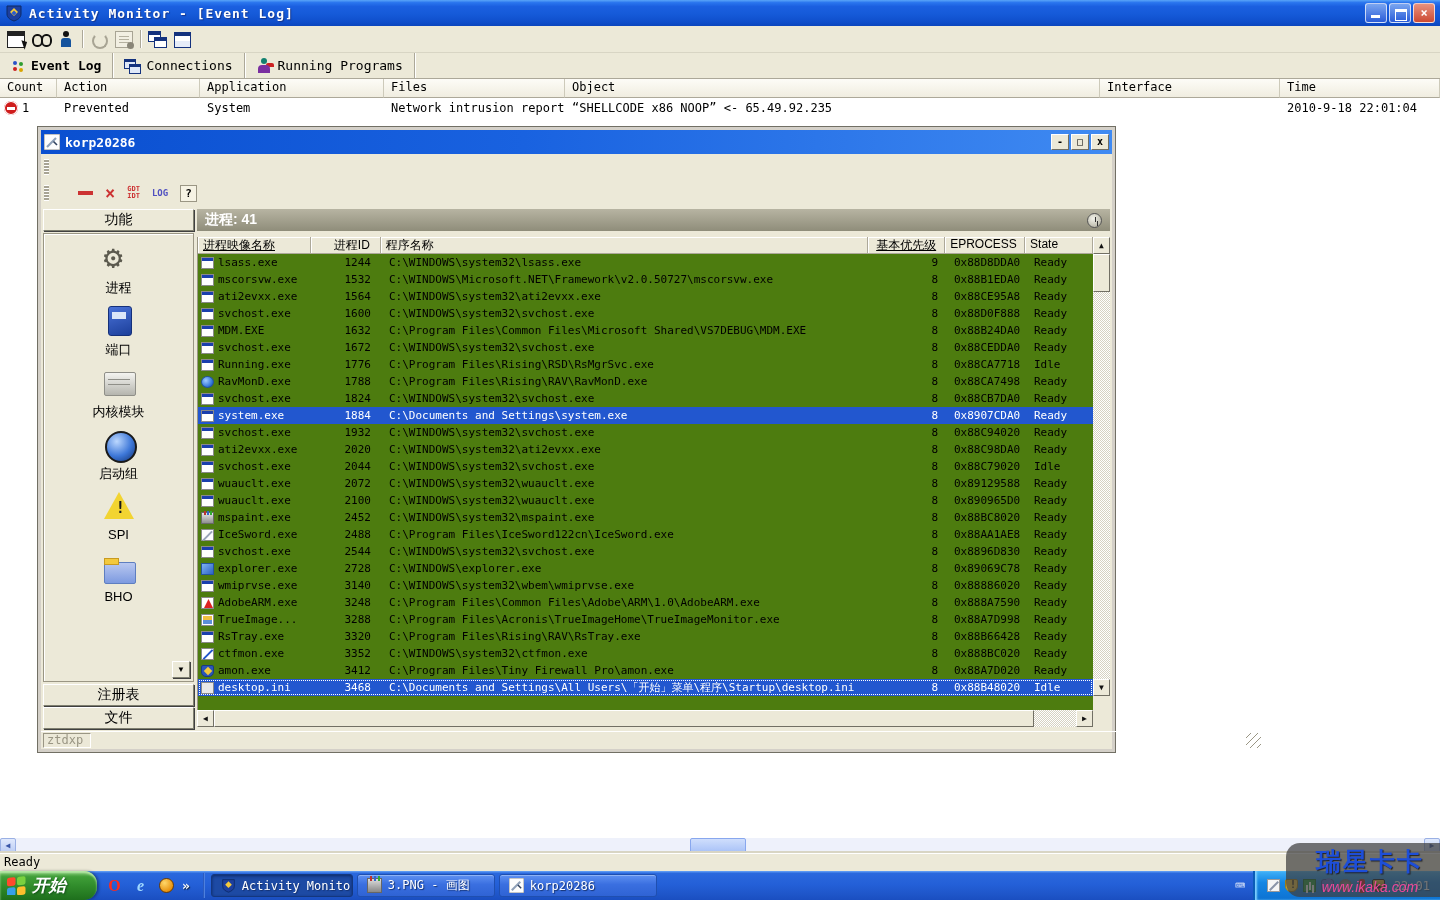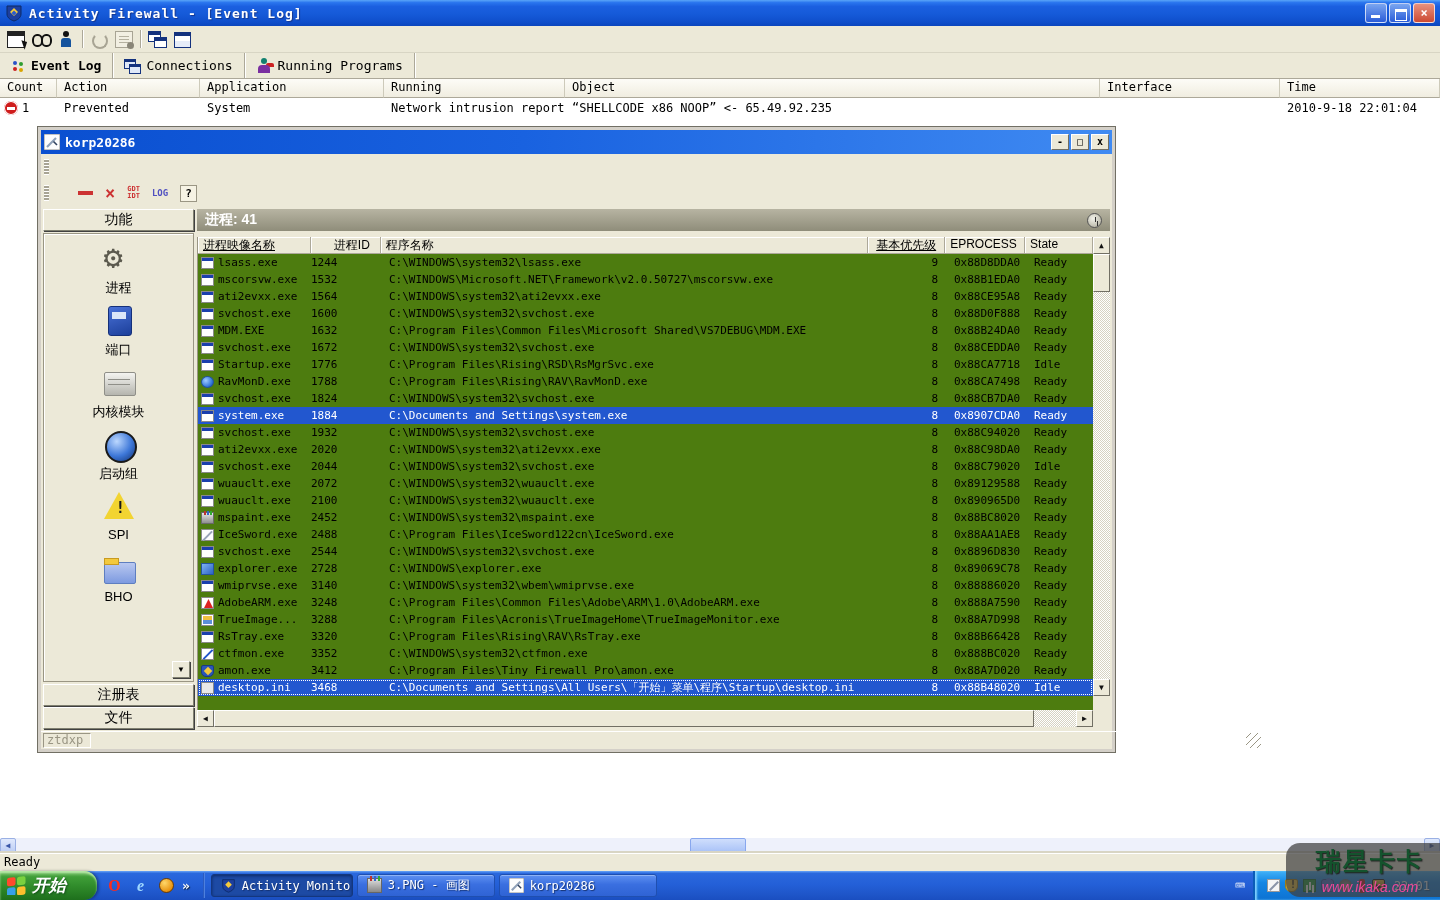--- a/index.html
+++ b/index.html
@@ -110,21 +110,21 @@
 .clock-icon::before{content:"";position:absolute;left:7px;top:3px;width:1px;height:5px;background:#333;box-shadow:2px 4px 0 #333}
 .proc-table{position:absolute;left:156px;top:31px;width:896px;height:473px;background:#4d7c0f;border-left:1px solid #9a9684}
 .p-header{display:flex;height:17px}
 .p-h{background:#ece9d8;border-right:1px solid #aca899;border-bottom:1px solid #aca899;box-shadow:inset 1px 1px 0 #fff;font-size:12px;padding:0 0 0 5px;white-space:nowrap;overflow:hidden;font-family:"Liberation Sans","DejaVu Sans",sans-serif}
 .p-h.u .p-h-label{text-decoration:underline}
 .prow{display:flex;height:17px;align-items:center;white-space:nowrap}
 .prow.sel{background:#2257cf;color:#fff}
 .prow.foc{outline:1px dotted #fff;outline-offset:-2px}
 .cell{overflow:hidden;white-space:nowrap;font-size:11px;flex:none}
 .c-name{width:113px;display:flex;align-items:flex-end;gap:4px;padding-left:3px}
-.c-pid{width:70px;text-align:left;padding-right:10px}
+.c-pid{width:70px;text-align:right;padding-right:10px}
 .c-path{width:488px;padding-left:8px}
 .c-pri{width:77px;text-align:right;padding-right:8px}
 .c-ep{width:80px;padding-left:8px}
 .c-state{width:68px;padding-left:8px}
 .h-name{width:113px}.h-pid{width:70px;text-align:right;padding-right:10px}.h-path{width:488px}.h-pri{width:77px;text-align:right;padding-right:8px}.h-ep{width:80px}.h-state{width:68px}
 
 
 .pic{width:13px;height:12px;flex:none;position:relative;background:#fff;border:1px solid #8a8a8a}
 .window-icon::before{content:"";position:absolute;left:0;right:0;top:0;height:3px;background:#1b3fae}
 .globe-icon{border-radius:50%;background:radial-gradient(circle at 35% 35%,#9ecbff,#2b6fd6 70%,#17408f);border-color:#24539f}
@@ -186,33 +186,33 @@
 .puzzle-icon{background:#4a72d8;border-radius:3px;border:1px solid #2a4a9a}
 .puzzle-icon::before{content:"";position:absolute;left:4px;top:-2px;width:5px;height:5px;border-radius:50%;background:#4a72d8}
 .gear-tray-icon{background:radial-gradient(circle,#999,#555);border-radius:50%}
 .injection-icon{width:6px;background:#c32222;border-radius:2px;height:14px;margin:0 2px}
 .gold-shield-icon{background:linear-gradient(180deg,#f0c23a,#8a6a10);border-radius:2px 2px 6px 6px;border:1px solid #111}
 .gold-shield-icon::before{content:"";position:absolute;left:3px;top:4px;width:6px;height:6px;background:#111;clip-path:polygon(0 0,100% 50%,0 100%)}
 .tray-time{color:#fff;font-size:12px;margin-left:4px;text-shadow:1px 1px 1px #0a4a8a}
 
 
 .watermark{position:absolute;right:-14px;top:843px;width:168px;height:54px;background:rgba(62,62,62,.72);border-radius:14px;z-index:50;display:flex;flex-direction:column;align-items:center;justify-content:center;gap:1px;pointer-events:none}
-.wm1{font-size:25px;font-weight:bold;color:#14532d;letter-spacing:2px;font-family:"Liberation Sans","DejaVu Sans",sans-serif;text-shadow:1px 1px 1px #222}
+.wm1{font-size:25px;font-weight:bold;color:#1d4ed8;letter-spacing:2px;font-family:"Liberation Sans","DejaVu Sans",sans-serif;text-shadow:1px 1px 1px #222}
 .wm2{font-size:14px;font-style:italic;color:#ec4899;font-family:"Liberation Sans","DejaVu Sans",sans-serif}
 </style>
 </head>
 <body>
 
 <div class="titlebar">
   <svg class="shield-ic" viewBox="0 0 18 18">
       <path d="M2 2h14v8c0 4-4 6-7 7-3-1-7-3-7-7z" fill="#1d3f9e" stroke="#0c2a66"></path>
       <path d="M9 4l4 4-4 4-4-4z" fill="#f3c93d"></path>
       <path d="M9 6.5L11.5 9 9 11.5 6.5 9z" fill="#2a5ad0"></path>
     </svg>
-  <span class="wtitle">Activity Firewall - [Event Log]</span>
+  <span class="wtitle">Activity Monitor - [Event Log]</span>
   <span class="wbtns">
     <span class="wbtn b-min"></span>
     <span class="wbtn b-restore"></span>
     <span class="wbtn b-close">×</span>
   </span>
 </div>
 
 <div class="main-toolbar">
   <span class="tb properties-icon"></span>
   <span class="tb find-icon"></span>
@@ -238,21 +238,21 @@
       <span class="tab-ic running-programs-icon"></span>
       <span class="tab-label">Running Programs</span>
     </div>
 </div>
 
 <div class="listarea">
   <div class="ev-header">
     <span class="ev-h w0">Count</span>
     <span class="ev-h w1">Action</span>
     <span class="ev-h w2">Application</span>
-    <span class="ev-h w3">Running</span>
+    <span class="ev-h w3">Files</span>
     <span class="ev-h w4">Object</span>
     <span class="ev-h w5">Interface</span>
     <span class="ev-h w6">Time</span>
   </div>
   <div class="ev-row">
     <span class="ev-c w0 ev-count">
         <span class="no-entry-icon"></span>
         <span>1</span>
       </span>
     <span class="ev-c w1">Prevented</span>
@@ -402,21 +402,21 @@
           </span>
           <span class="cell c-pid">1672</span>
           <span class="cell c-path">C:\WINDOWS\system32\svchost.exe</span>
           <span class="cell c-pri">8</span>
           <span class="cell c-ep">0x88CEDDA0</span>
           <span class="cell c-state">Ready</span>
         </div>
         <div class="prow">
           <span class="cell c-name">
             <span class="pic window-icon"></span>
-            <span class="ptxt">Startup.exe</span>
+            <span class="ptxt">Running.exe</span>
           </span>
           <span class="cell c-pid">1776</span>
           <span class="cell c-path">C:\Program Files\Rising\RSD\RsMgrSvc.exe</span>
           <span class="cell c-pri">8</span>
           <span class="cell c-ep">0x88CA7718</span>
           <span class="cell c-state">Idle</span>
         </div>
         <div class="prow">
           <span class="cell c-name">
             <span class="pic globe-icon"></span>

